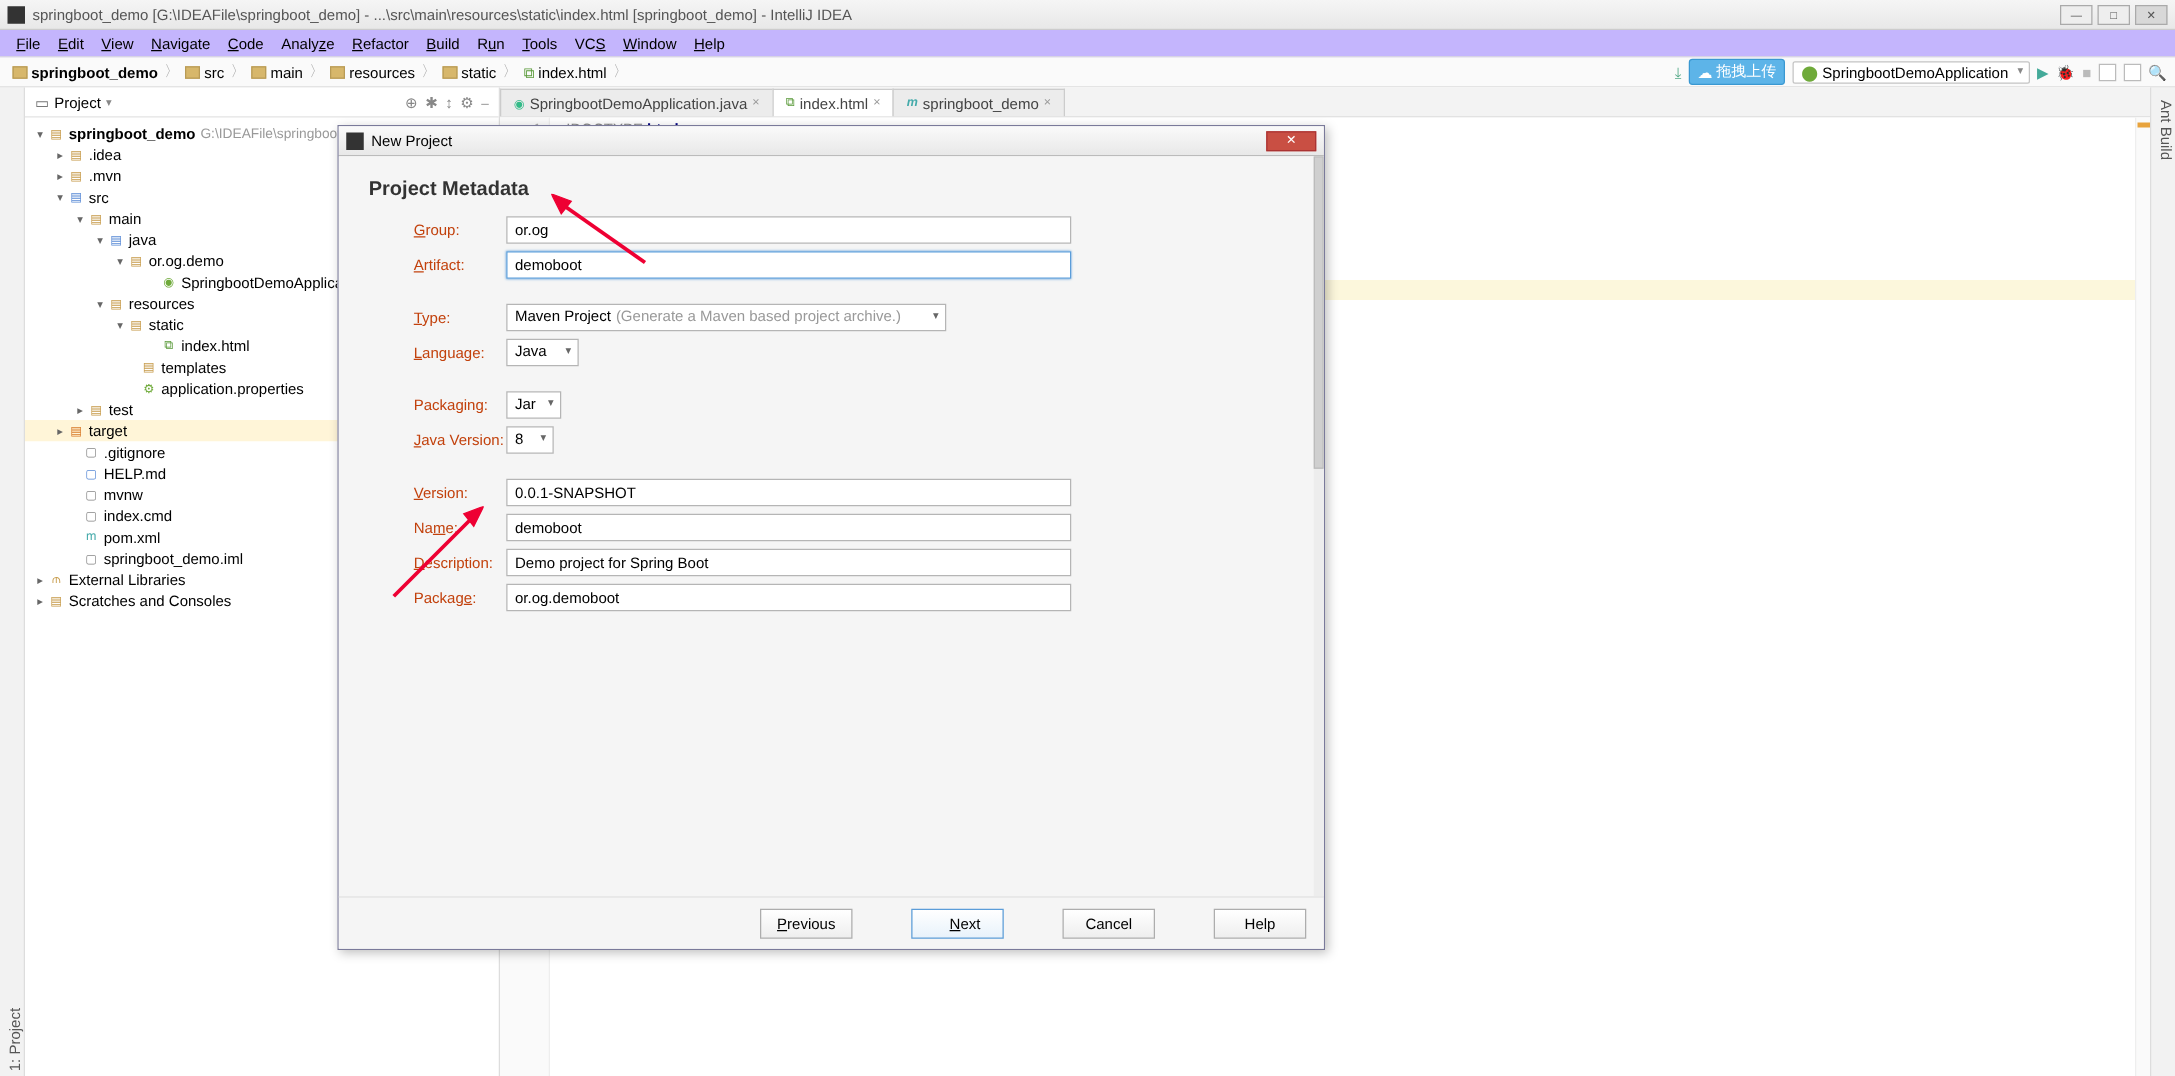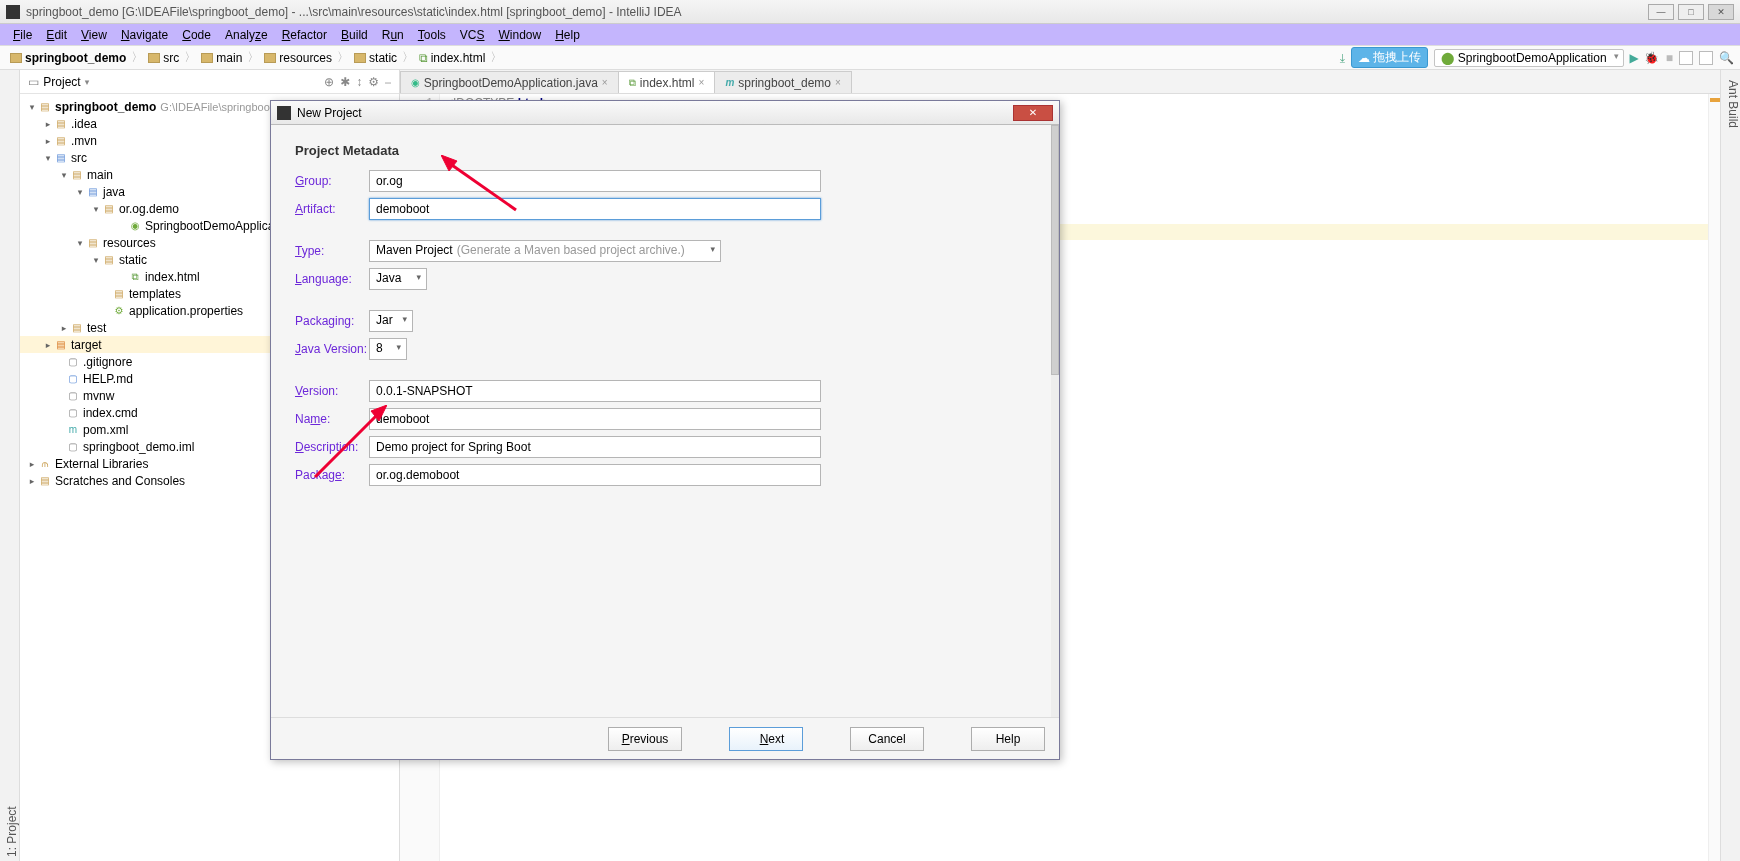--- a/index.html
+++ b/index.html
@@ -69,23 +69,23 @@
 .editor-right-strip { position: absolute; right: 0; top: 0; width: 12px; height: 100%; background: #fafafa; border-left: 1px solid #eee; }
 .editor-right-strip .warn { position: absolute; top: 4px; left: 1px; width: 10px; height: 4px; background: #e8a33d; }
 .yellow-stripe { position: absolute; left: 0; top: 130px; right: 12px; height: 16px; background: #fcf7dc; }
 
 
 .dialog { position: absolute; left: 270px; top: 100px; width: 790px; height: 660px; background: #f5f5f5; border: 1px solid #7a7a9a; box-shadow: 2px 2px 8px rgba(0,0,0,.25); display: flex; flex-direction: column; }
 .dlg-title { height: 24px; background: linear-gradient(#fafafa,#e8e8e8); display: flex; align-items: center; padding: 0 6px; border-bottom: 1px solid #bbb; }
 .dlg-title .ij-icon { width: 14px; height: 14px; background: #333; margin-right: 6px; }
 .dlg-close { margin-left: auto; width: 40px; height: 16px; background: #c94f43; color: #fff; text-align: center; font-size: 10px; line-height: 14px; border: 1px solid #a33; }
 .dlg-body { flex: 1; background: #f5f5f5; padding: 18px 24px; position: relative; overflow: hidden; }
-.dlg-body h3 { font-size: 13px; font-weight: bold; margin-bottom: 12px; color: #333; }
+.dlg-body h3 { font-size: 16px; font-weight: bold; margin-bottom: 12px; color: #333; }
 .form-row { display: flex; align-items: center; margin-bottom: 6px; }
-.form-row label { width: 74px; color: #6d28d9; }
+.form-row label { width: 74px; color: #c2410c; margin-left: 36px; }
 .form-row label u { text-decoration: underline; }
 .form-row input[type=text] { height: 22px; border: 1px solid #b5b5b5; padding: 2px 6px; background: #fff; }
 .form-row input.focused { border: 1px solid #5b9dd9; box-shadow: 0 0 2px #5b9dd9; }
 .form-row .w452 { width: 452px; }
 .form-row select, .form-row .fake-select { height: 22px; border: 1px solid #b5b5b5; background: #fff; padding: 2px 18px 2px 6px; position: relative; display: inline-block; }
 .fake-select::after { content: "▾"; position: absolute; right: 5px; top: 3px; font-size: 9px; color: #666; }
 .fake-select .hint { color: #999; margin-left: 4px; }
 .spacer { height: 14px; }
 .dlg-footer { height: 42px; border-top: 1px solid #ddd; display: flex; align-items: center; justify-content: flex-end; gap: 10px; padding: 0 14px; background: #f5f5f5; }
 .btn { min-width: 74px; height: 24px; border: 1px solid #adadad; background: linear-gradient(#fff,#eee); padding: 0 12px; cursor: default; margin-left: 37px; }

